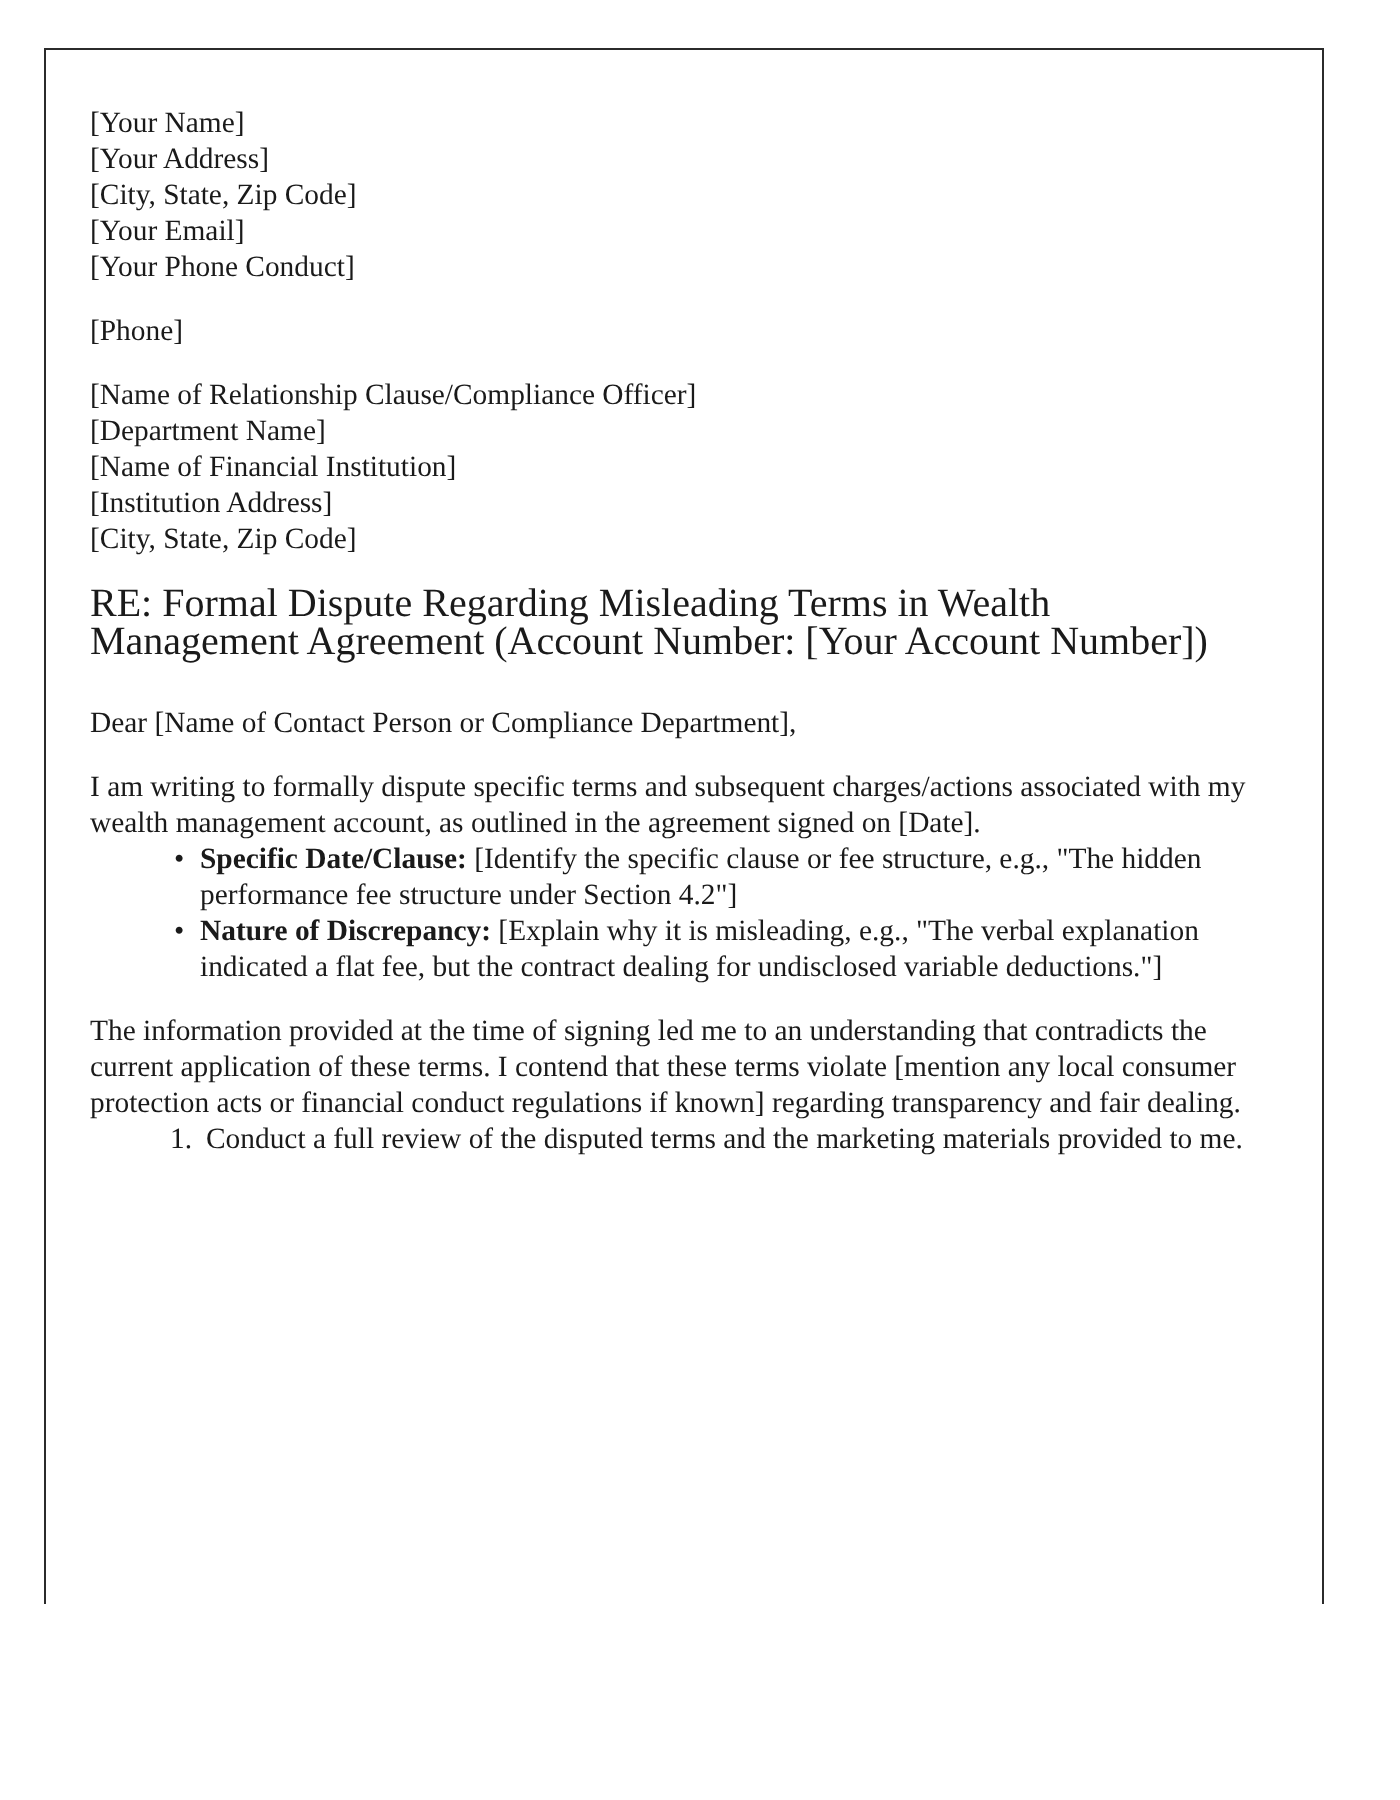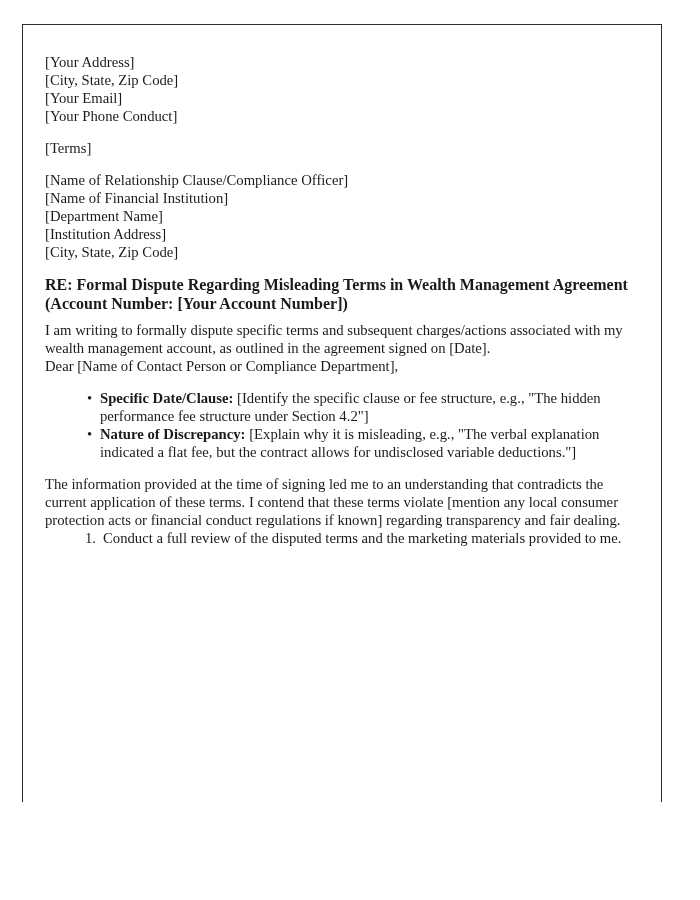--- a/index.html
+++ b/index.html
@@ -45,24 +45,24 @@
     margin: 0;
     text-align: left;
     white-space: normal;
   }
 
   .addr-block .line {
     white-space: nowrap;
   }
 
   .subject {
-    font-weight: bold;
-    font-size: 16px;
+    font-weight: normal;
+    font-size: 20px;
     line-height: 19px;
-    margin: 0 0 8px 0;
+    margin: 0 0 22px 0;
   }
 
   .salutation {
     margin: 0 0 14px 0;
   }
 
   ul.bullets {
     margin: 0 0 14px 0;
     padding: 0 0 0 42px;
     list-style: none;
@@ -110,51 +110,52 @@
     display: block;
   }
 </style>
 </head>
 <body>
 
 <div class="page">
   <div class="page-inner">
 
     <div class="block addr-block">
+      <p class="line">[Your Name]</p>
       <p class="line">[Your Address]</p>
       <p class="line">[City, State, Zip Code]</p>
       <p class="line">[Your Email]</p>
       <p class="line">[Your Phone Conduct]</p>
     </div>
 
     <div class="block">
-      <p class="line">[Terms]</p>
+      <p class="line">[Phone]</p>
     </div>
 
     <div class="block addr-block">
       <p class="line">[Name of Relationship Clause/Compliance Officer]</p>
+      <p class="line">[Department Name]</p>
       <p class="line">[Name of Financial Institution]</p>
-      <p class="line">[Department Name]</p>
       <p class="line">[Institution Address]</p>
       <p class="line">[City, State, Zip Code]</p>
     </div>
 
     <p class="subject">RE: Formal Dispute Regarding Misleading Terms in Wealth Management Agreement (Account Number: [Your Account Number])</p>
 
+    <p class="para salutation">Dear [Name of Contact Person or Compliance Department],</p>
+
     <p class="para block">I am writing to formally dispute specific terms and subsequent charges/actions associated with my wealth management account, as outlined in the agreement signed on [Date].</p>
-
-    <p class="para salutation">Dear [Name of Contact Person or Compliance Department],</p>
 
 
     <ul class="bullets">
       <li>
         <span class="li-text"><span class="lead">Specific Date/Clause:</span> <span>[Identify the specific clause or fee structure, e.g., "The hidden performance fee structure under Section 4.2"]</span></span>
       </li>
       <li>
-        <span class="li-text"><span class="lead">Nature of Discrepancy:</span> <span>[Explain why it is misleading, e.g., "The verbal explanation indicated a flat fee, but the contract allows for undisclosed variable deductions."]</span></span>
+        <span class="li-text"><span class="lead">Nature of Discrepancy:</span> <span>[Explain why it is misleading, e.g., "The verbal explanation indicated a flat fee, but the contract dealing for undisclosed variable deductions."]</span></span>
       </li>
     </ul>
 
     <p class="para block">The information provided at the time of signing led me to an understanding that contradicts the current application of these terms. I contend that these terms violate [mention any local consumer protection acts or financial conduct regulations if known] regarding transparency and fair dealing.</p>
 
 
     <ol class="numbered">
       <li>
         <span class="li-text">Conduct a full review of the disputed terms and the marketing materials provided to me.</span>
       </li>

